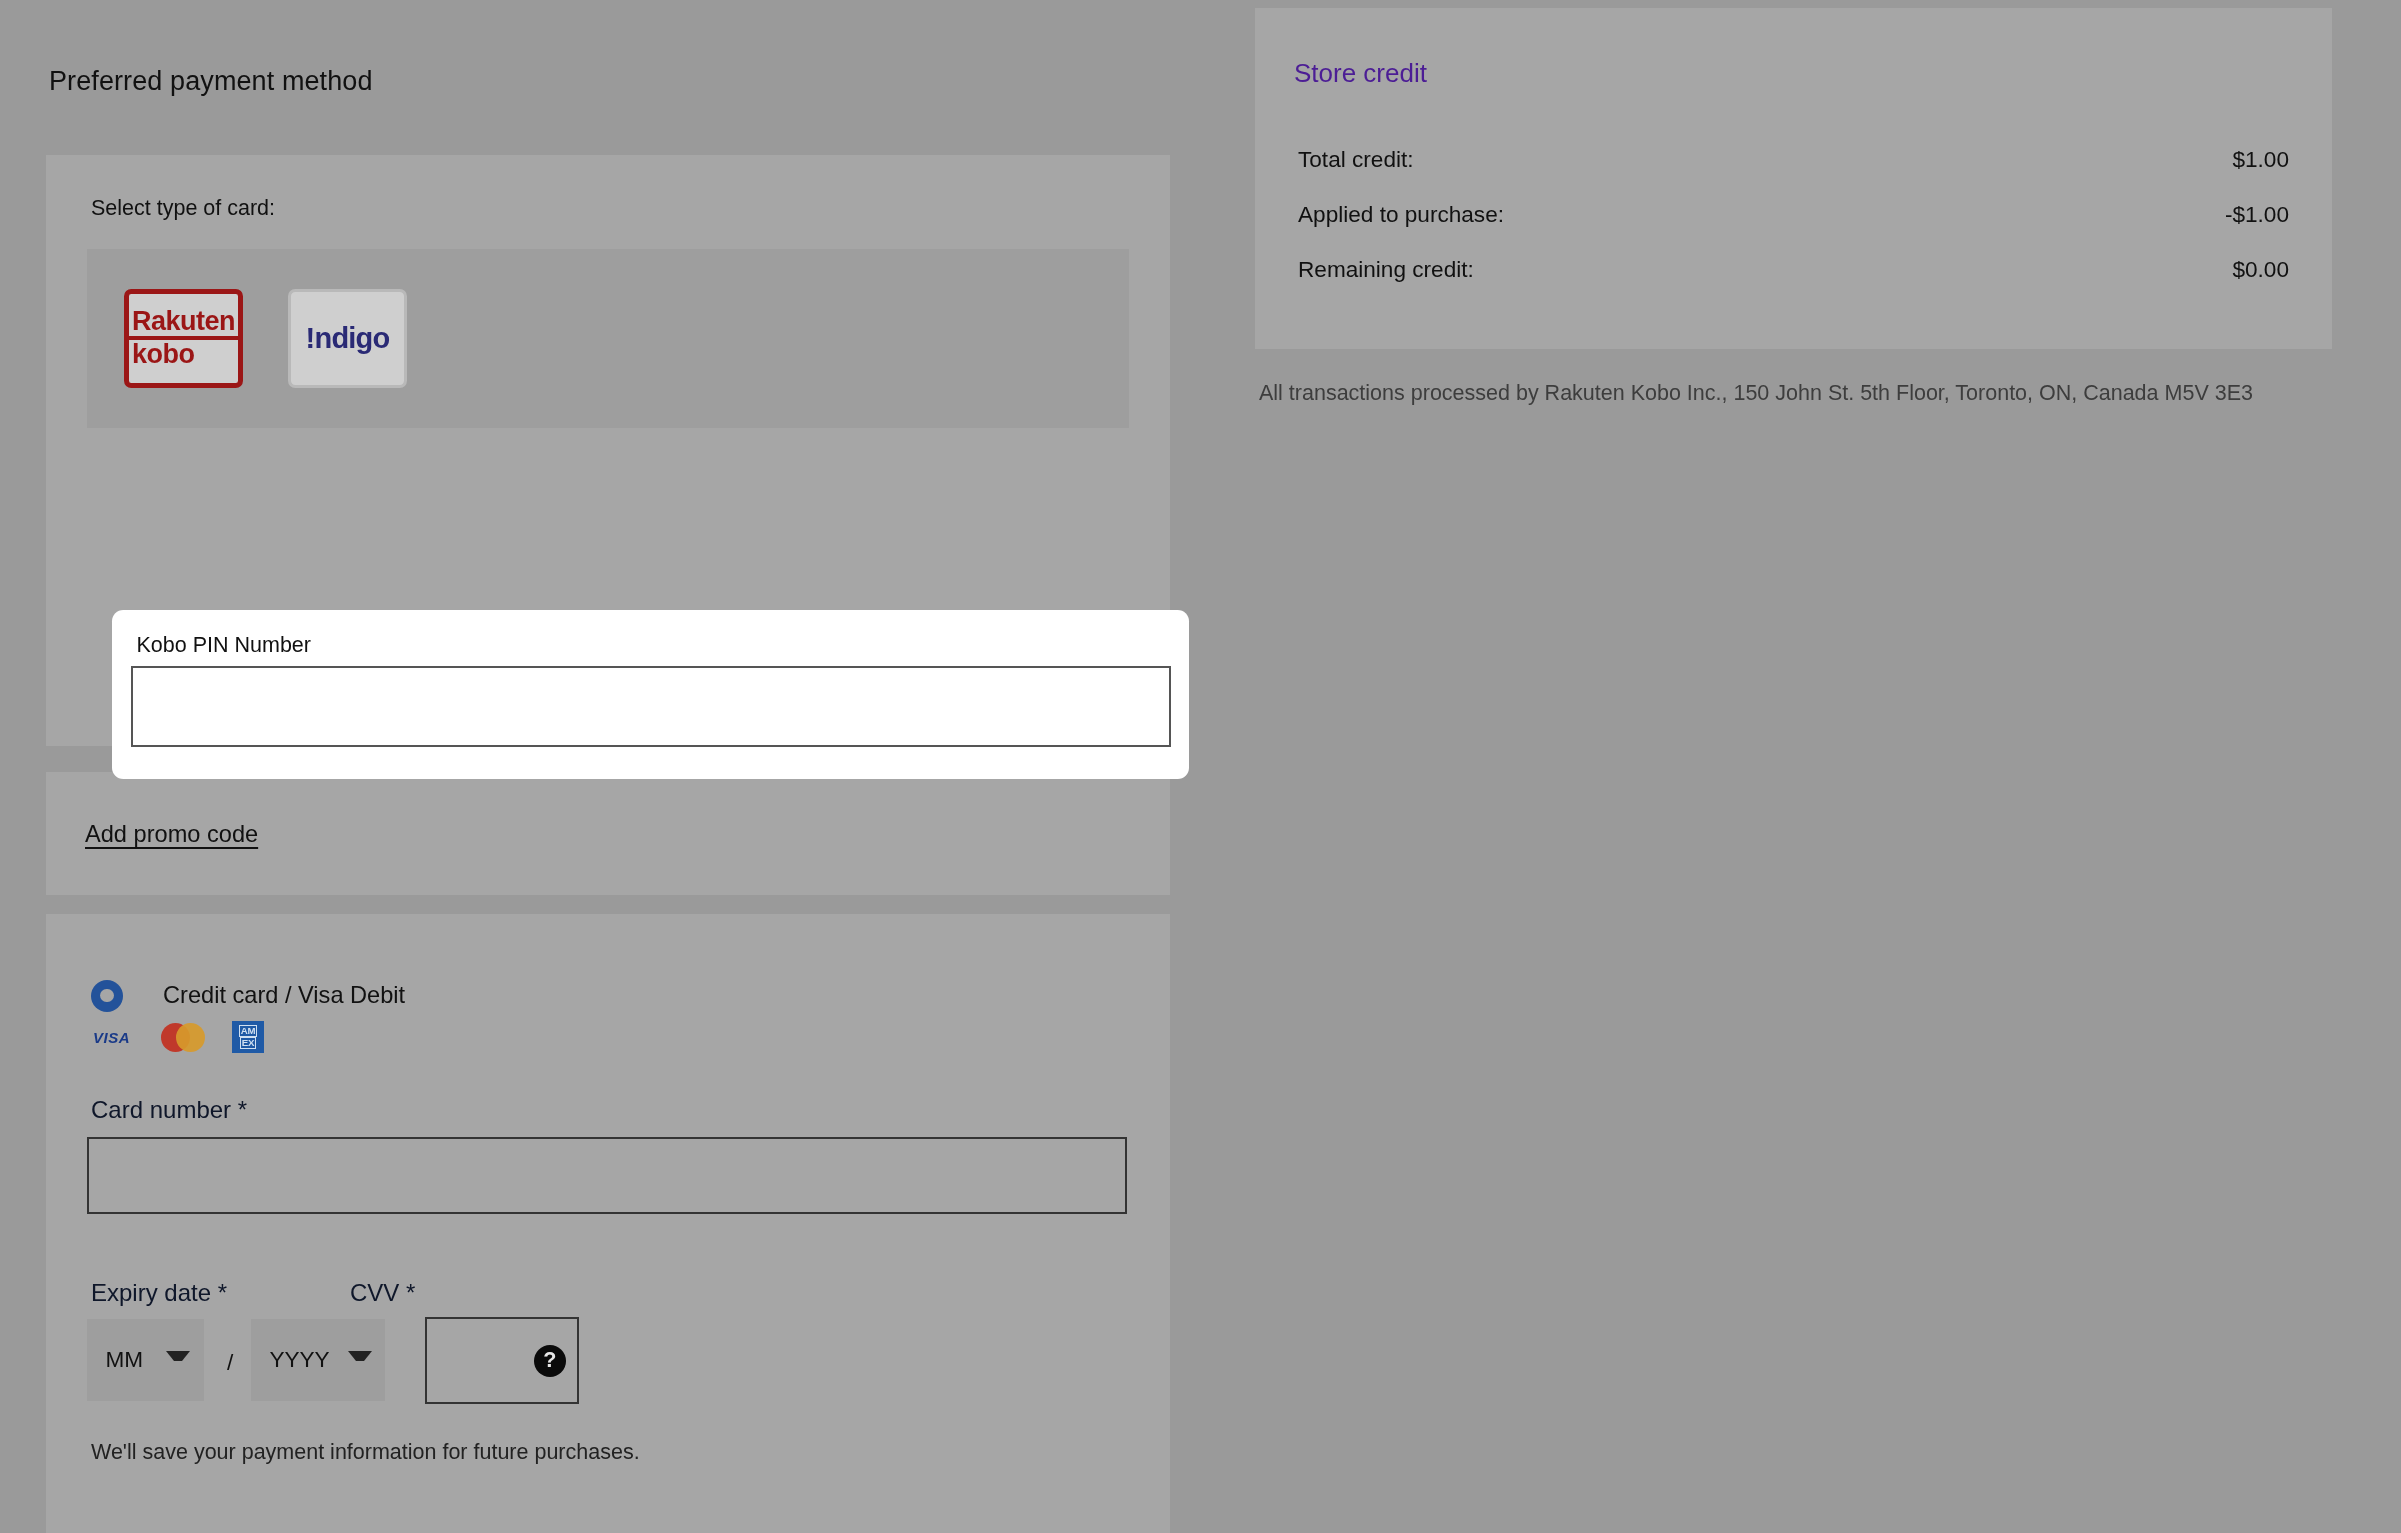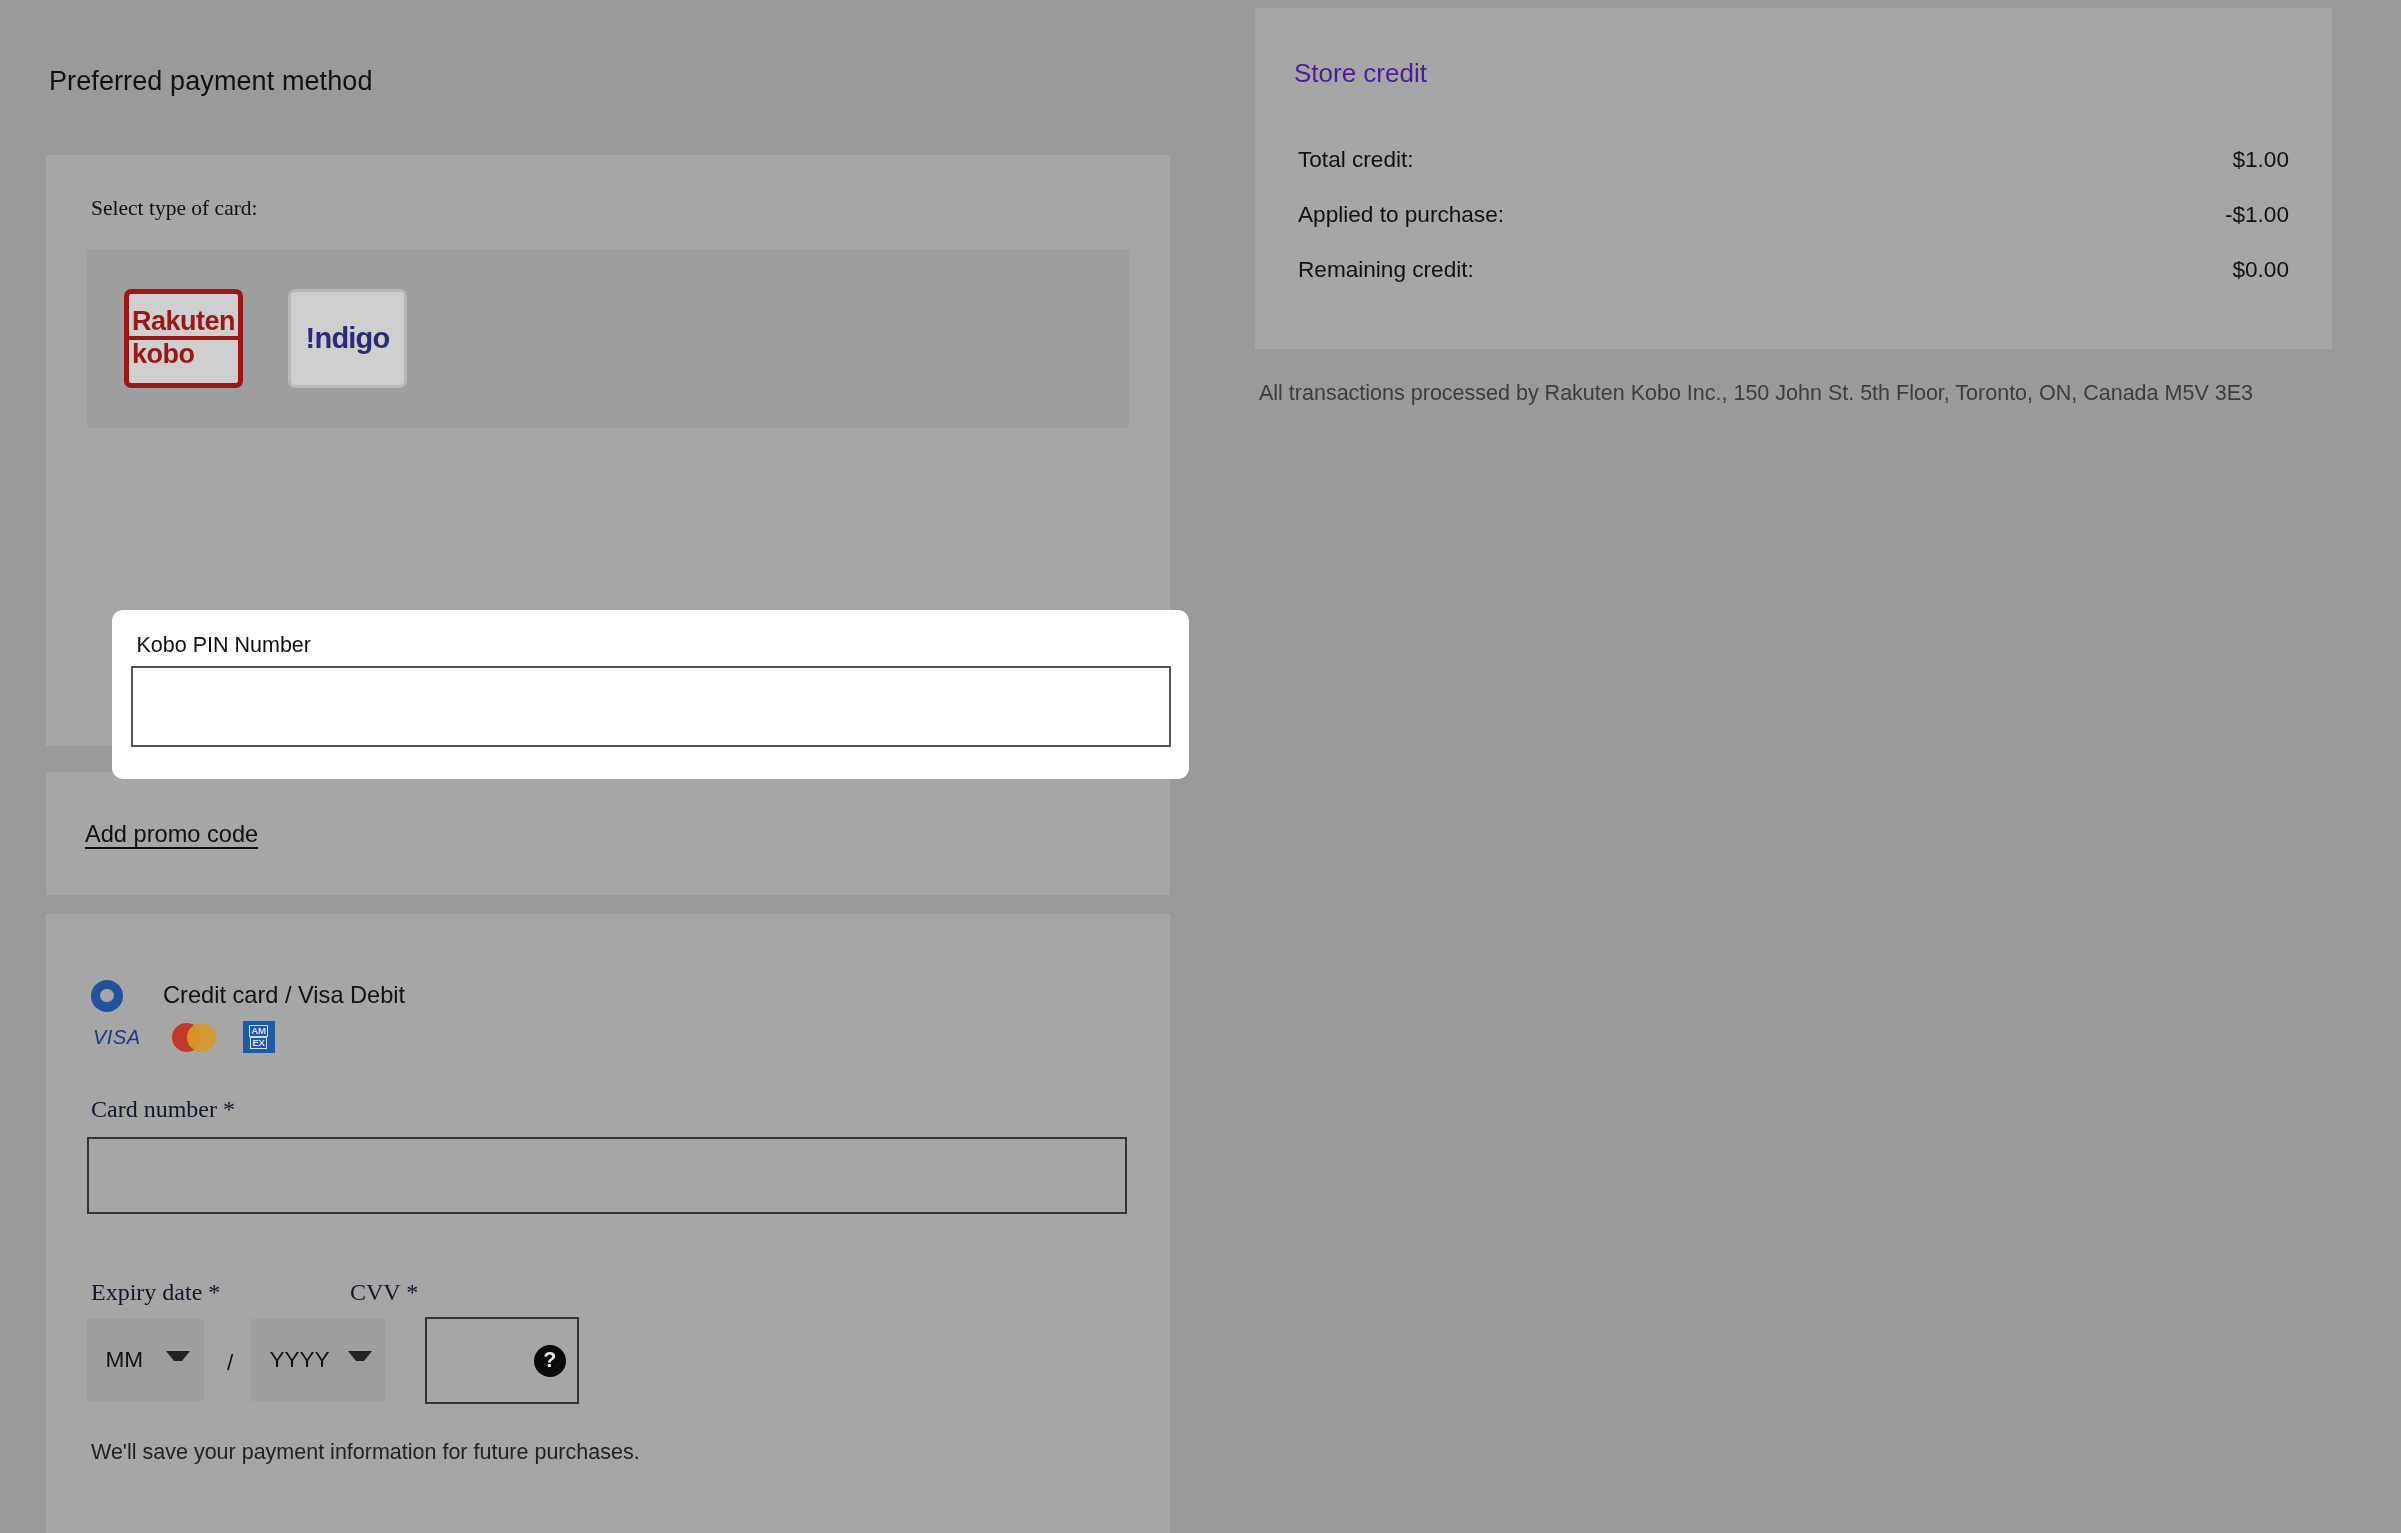--- a/index.html
+++ b/index.html
@@ -39,21 +39,20 @@
     background: #a6a6a6;
   }
   .panel-card-type { top: 147px; height: 591px; }
   .panel-promo     { top: 764px; height: 123px; }
   .panel-credit    { top: 906px; height: 628px; }
 
   .panel-label {
     position: absolute;
     font-size: 21.5px;
     color: #111;
-    font-family: Liberation Serif, serif;
   }
 
   
   .card-type-label { left: 41px; top: 37px; }
   .card-type-box {
     position: absolute;
     left: 41px; top: 94px;
     width: 1042px; height: 179px;
     background: #9e9e9e;
   }
@@ -176,22 +175,22 @@
 
   .brand-icons {
     position: absolute;
     left: 77px; top: 1009px;
     display: flex;
     align-items: center;
     gap: 27px;
   }
   .visa-ic {
     color: #1a3a88;
-    font-size: 20px;
-    font-weight: 400;
+    font-size: 15px;
+    font-weight: 700;
     font-style: italic;
     letter-spacing: 0.5px;
   }
   .mc-ic { position: relative; width: 44px; height: 29px; }
   .mc-ic span {
     position: absolute; top: 0;
     width: 29px; height: 29px;
     border-radius: 50%;
   }
   .mc-ic .l { left: 0; background: #c0392b; }

